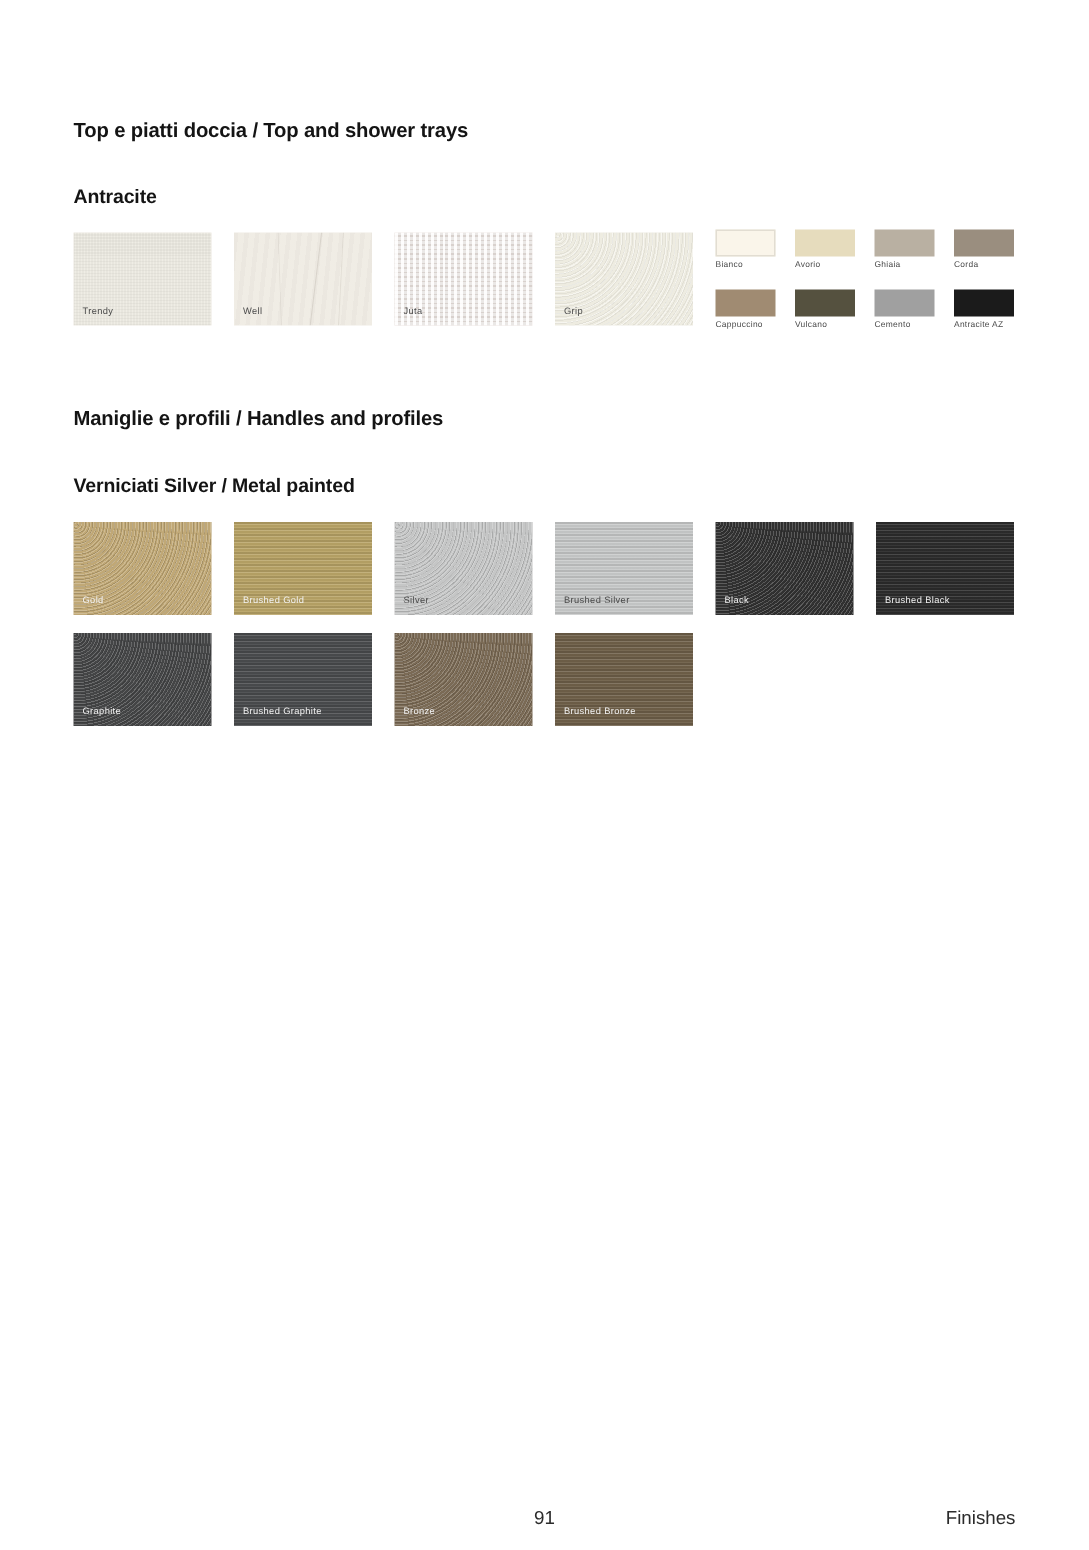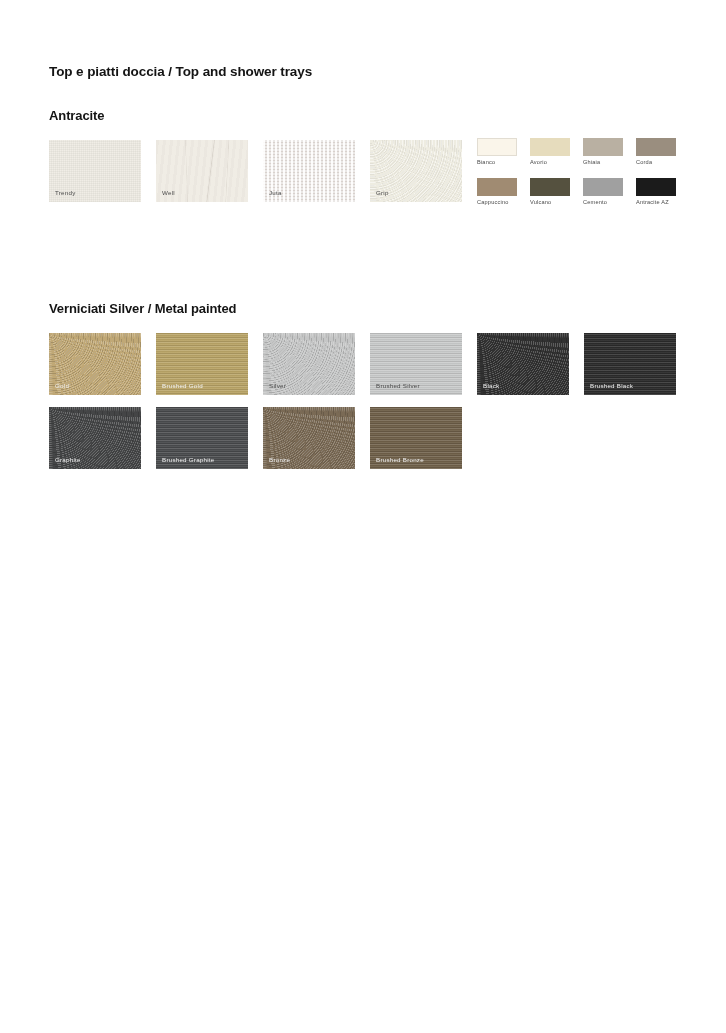--- a/index.html
+++ b/index.html
@@ -13,21 +13,21 @@
 
   body {
     font-family: "Liberation Sans", sans-serif;
     color: #1a1a1a;
     position: relative;
     overflow: hidden;
   }
 
   .page {
     position: absolute;
-    left: 0; top: 0;
+    left: 0; top: 15px;
     width: 726px;
     height: 835px;
     padding: 16px 49px;
   }
 
   
   .section-title {
     font-size: 13.5px;
     font-weight: bold;
     letter-spacing: -0.1px;
@@ -228,20 +228,21 @@
       <div class="chip-cell">
         <span class="chip-color" style="background: rgb(160, 160, 160);"></span>
         <span class="chip-label">Cemento</span>
       </div>
       <div class="chip-cell">
         <span class="chip-color" style="background: rgb(27, 27, 27);"></span>
         <span class="chip-label">Antracite AZ</span>
       </div>
     </div>
 
+  <h1 class="section-title" id="h-maniglie">Maniglie e profili / Handles and profiles</h1>
 
   <h2 class="sub-title" id="h-verniciati">Verniciati Silver / Metal painted</h2>
 
   <div class="swatch-row" id="metal-row-1">
       <div class="swatch" style="background: rgb(192, 168, 118);">
         <div class="tex tex-metal"></div>
         <span class="sw-label light">Gold</span>
       </div>
       <div class="swatch" style="background: rgb(185, 164, 103);">
         <div class="tex tex-brushed"></div>
@@ -277,14 +278,18 @@
       <div class="swatch" style="background: rgb(122, 106, 85);">
         <div class="tex tex-metal"></div>
         <span class="sw-label light">Bronze</span>
       </div>
       <div class="swatch" style="background: rgb(111, 96, 73);">
         <div class="tex tex-brushed"></div>
         <span class="sw-label light">Brushed Bronze</span>
       </div>
     </div>
 
+  <div class="footer">
+    <span class="footer-page">91</span>
+    <span class="footer-label">Finishes</span>
+  </div>
 
 </div>
 
 </body></html>

